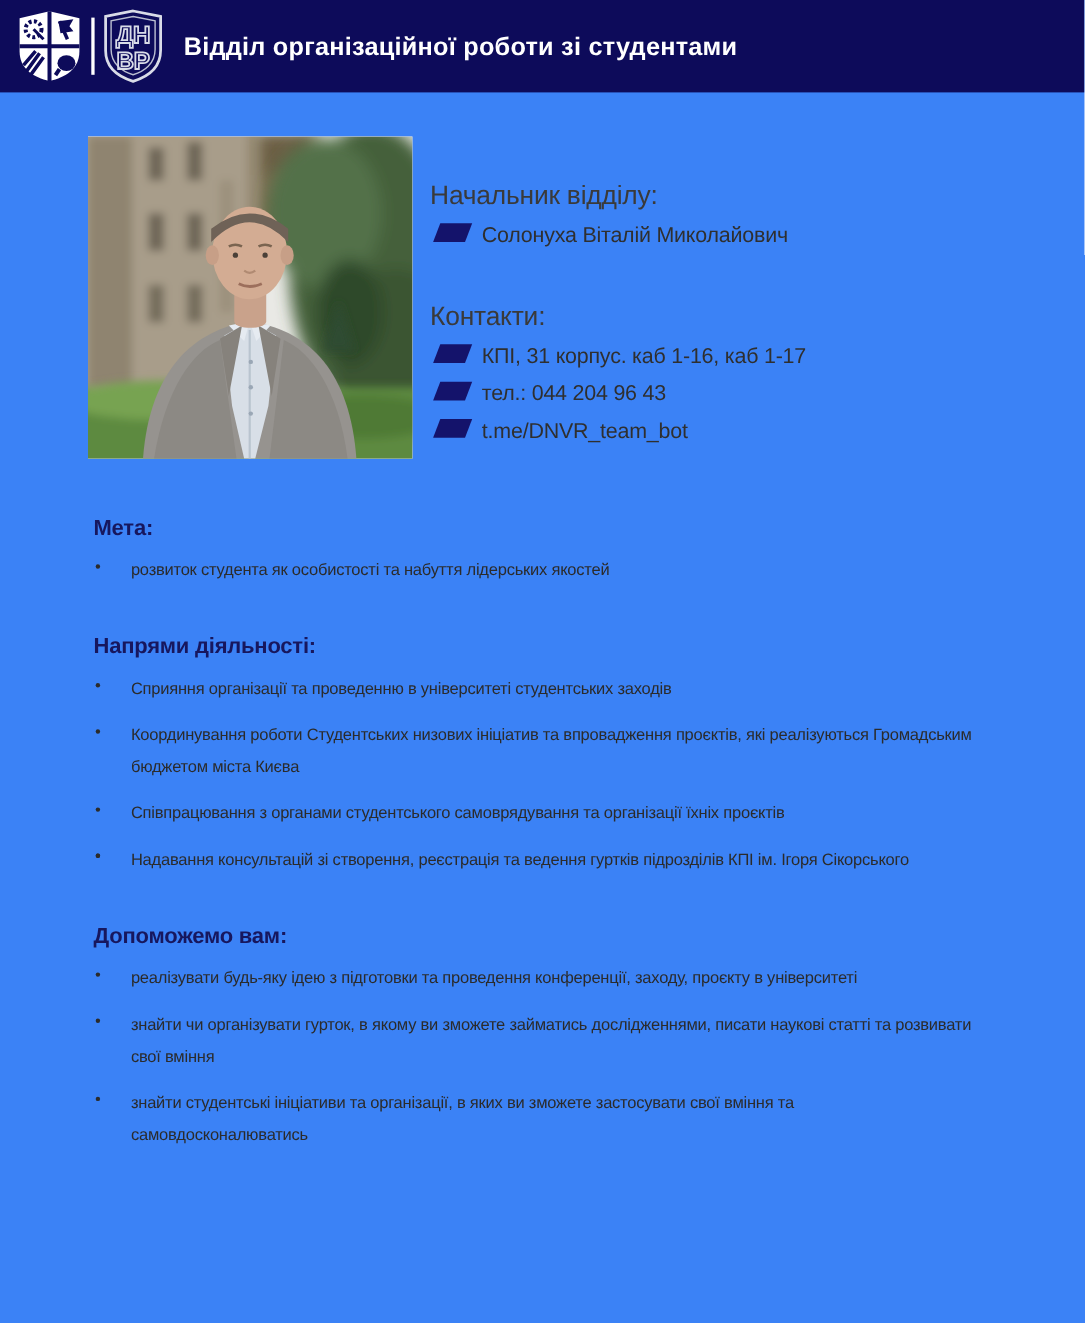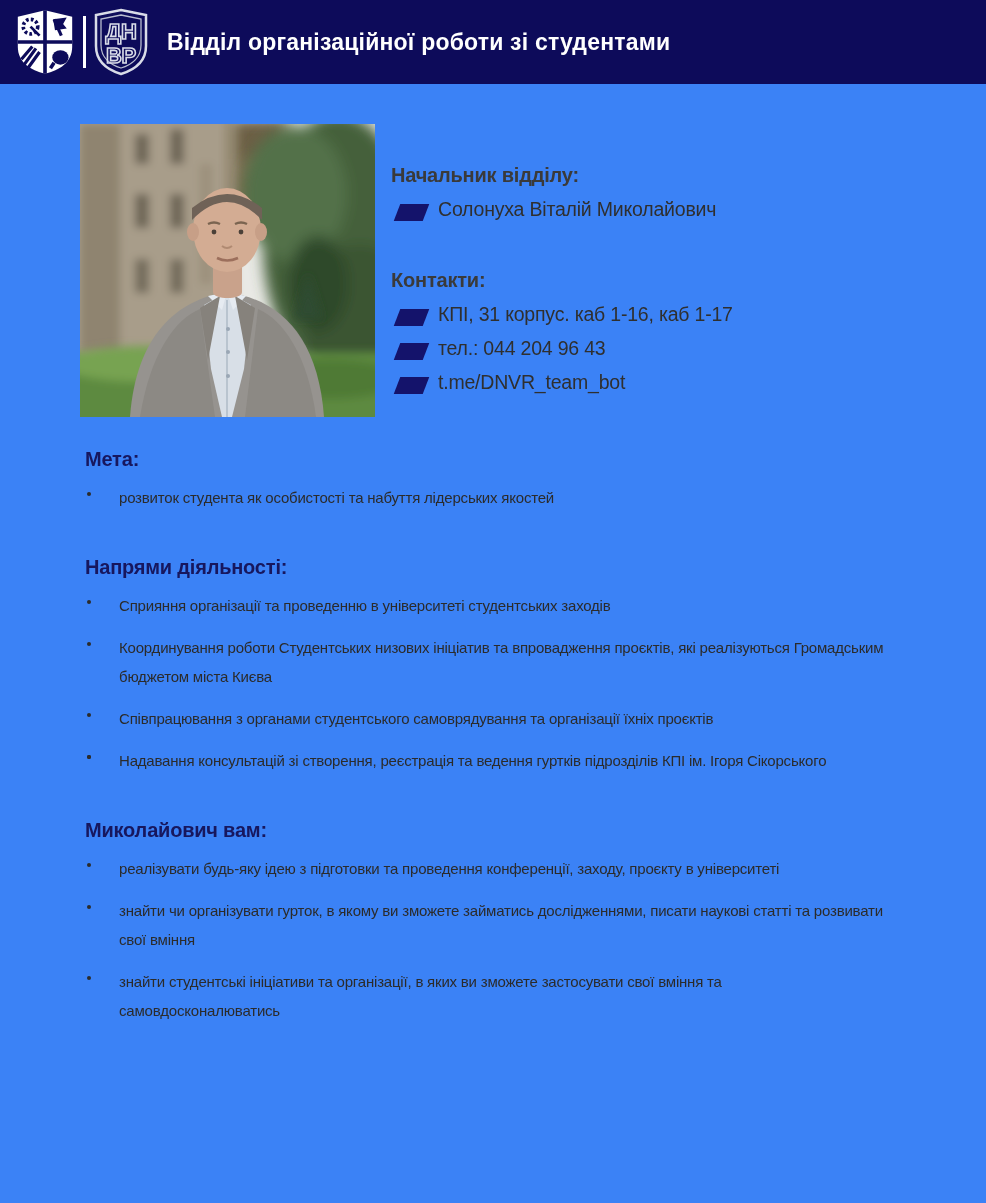--- a/index.html
+++ b/index.html
@@ -20,29 +20,29 @@
   .logo-divider{ width:3px; height:52px; background:#ffffff; margin:0 7px 0 9px; }
   .header-title{
     color:#ffffff; font-size:23px; font-weight:bold; margin-left:18px;
     letter-spacing:0.2px;
   }
   
   .hero{ position:absolute; top:124px; left:80px; display:flex; }
   .photo{ width:295px; height:293px; overflow:hidden; background:#e8e8e4; flex:0 0 auto; }
   .photo svg{ display:block; }
   .profile{ margin-left:16px; padding-top:40px; width:580px; color:#3a3a3a; }
-  .profile-label{ font-size:20px; color:#3a3a3a;font-weight:bold; }
-  .icon-row{ display:flex; align-items:flex-end; margin-top:11px; font-size:19.5px; color:#2f2f2f; }
+  .profile-label{ font-size:24px; color:#3a3a3a; }
+  .icon-row{ display:flex; align-items:flex-start; margin-top:11px; font-size:19.5px; color:#2f2f2f; }
   .pmark{
     display:inline-block; width:29px; height:17px; background:#14136b;
     transform:skewX(-21deg); margin:0 12px 0 6px; flex:0 0 auto;
   }
   .contacts-label{ margin-top:48px; }
   
-  .main{ position:absolute; top:448px; left:85px; width:850px; color:#2b2b2b; }
+  .main{ position:absolute; top:469px; left:85px; width:850px; color:#2b2b2b; }
   .sec-heading{
     color:#17175e; font-weight:bold; font-size:20px; letter-spacing:-0.2px;
   }
   ul.blist{ list-style:none; margin-top:12px; }
   ul.blist li{
     position:relative; padding-left:34px; font-size:15px; line-height:29px;
     margin-bottom:13px; max-width:800px;
   }
   ul.blist li .dot{
     position:absolute; left:2px; top:9px; width:4px; height:4px;
@@ -207,21 +207,21 @@
       <ul class="blist">
         <li><span class="dot"></span><span>Сприяння організації та проведенню в університеті студентських заходів</span></li>
         <li><span class="dot"></span><span>Координування роботи Студентських низових ініціатив та впровадження проєктів, які реалізуються Громадським бюджетом міста Києва</span></li>
         <li><span class="dot"></span><span>Співпрацювання з органами студентського самоврядування та організації їхніх проєктів</span></li>
         <li><span class="dot"></span></li>
         <li><span class="dot"></span><span>Надавання консультацій зі створення, реєстрація та ведення гуртків підрозділів КПІ ім. Ігоря Сікорського</span></li>
       </ul>
     </div>
 
     <div class="section gap-lg">
-      <div class="sec-heading">Миколайович вам:</div>
+      <div class="sec-heading">Допоможемо вам:</div>
       <ul class="blist">
         <li><span class="dot"></span><span>реалізувати будь-яку ідею з підготовки та проведення конференції, заходу, проєкту в університеті</span></li>
         <li><span class="dot"></span><span>знайти чи організувати гурток, в якому ви зможете займатись дослідженнями, писати наукові статті та розвивати свої вміння</span></li>
         <li><span class="dot"></span><span>знайти студентські ініціативи та організації, в яких ви зможете застосувати свої вміння та самовдосконалюватись</span></li>
       </ul>
     </div>
 
   </div>
 </div>
 

